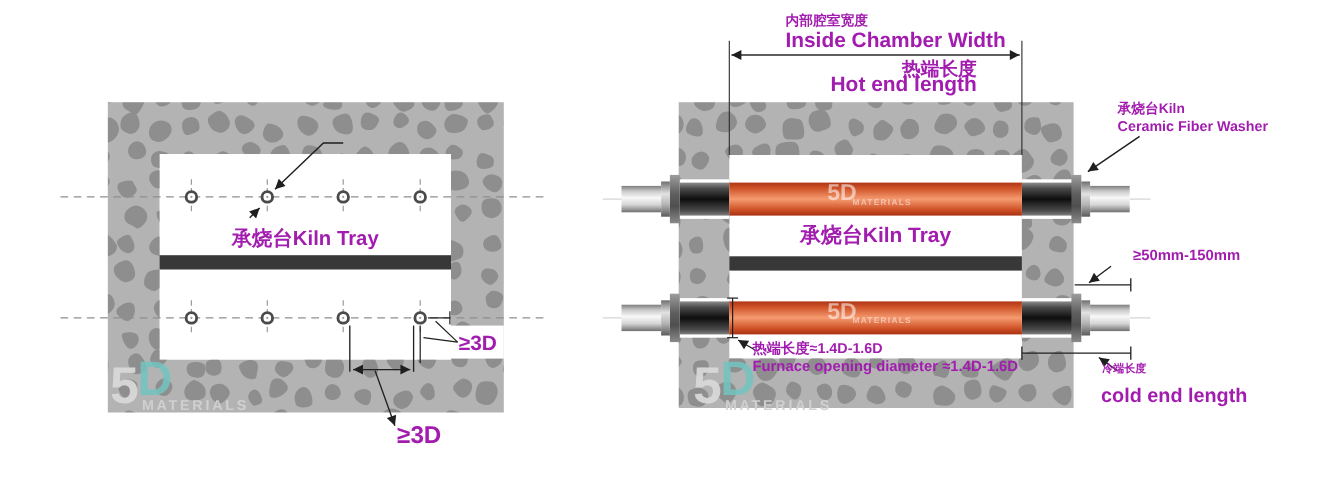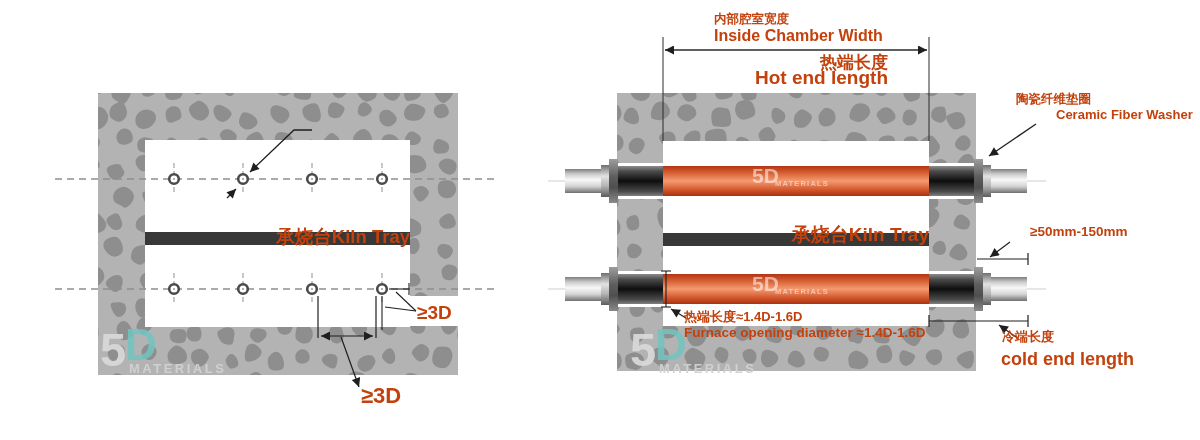--- a/index.html
+++ b/index.html
@@ -2,23 +2,23 @@
 <html><head>
 <meta charset="utf-8">
 <style>
   html,body{margin:0;padding:0;background:#fff;}
   .stage{
     position:relative;width:1200px;height:440px;background:#fff;overflow:hidden;
     font-family:"Liberation Sans","DejaVu Sans",sans-serif;
   }
   svg{position:absolute;left:0;top:0;}
   .lbl{
-    position:absolute;font-weight:700;color:#c2410c;line-height:1.15;white-space:nowrap;
+    position:absolute;font-weight:700;color:#a21caf;line-height:1.15;white-space:nowrap;
   }
-  .center{text-align:right;margin-top:20px;}
+  .center{text-align:center;}
   .right{text-align:right;}
   
   .wm{position:absolute;width:130px;height:52px;pointer-events:none;}
   .wm .w5{position:absolute;left:0;top:-8px;font-size:47px;font-weight:700;color:#dadada;opacity:.92;}
   .wm .wd{position:absolute;left:25px;top:-10px;font-size:44px;font-weight:700;color:#72c5c0;opacity:.85;}
   .wm .wsub{position:absolute;left:29px;top:31px;font-size:13px;font-weight:700;letter-spacing:2.5px;color:#d2d2d2;opacity:.95;}
   
   .rodwm{position:absolute;width:90px;height:26px;pointer-events:none;}
   .rodwm .w5d{position:absolute;left:0;top:-3px;font-size:21px;font-weight:700;color:rgba(255,255,255,.55);}
   .rodwm .wsub{position:absolute;left:23px;top:12px;font-size:7.5px;font-weight:700;letter-spacing:1.2px;color:rgba(255,255,255,.5);}
@@ -578,36 +578,36 @@
 </svg>
 
 
 <div class="lbl center" style="left:145px;top:206px;width:265px;font-size:18.5px;">承烧台Kiln Tray</div>
 
 <div class="lbl" style="left:417px;top:302px;font-size:19px;">≥3D</div>
 
 <div class="lbl" style="left:361px;top:383px;font-size:22px;">≥3D</div>
 
 <div class="lbl" style="left:714px;top:12px;font-size:12.5px;">内部腔室宽度</div>
-<div class="lbl" style="left:714px;top:27px;font-size:16px;">Inside Chamber Width</div>
+<div class="lbl" style="left:714px;top:27px;font-size:19px;">Inside Chamber Width</div>
 
 <div class="lbl right" style="left:738px;top:53px;width:150px;font-size:17px;">热端长度</div>
 <div class="lbl right" style="left:738px;top:67px;width:150px;font-size:19px;">Hot end length</div>
 
-<div class="lbl" style="left:1016px;top:92px;font-size:12.5px;">陶瓷纤维垫圈</div>
-<div class="lbl" style="left:1016px;top:108px;font-size:13px;margin-left:40px;">Ceramic Fiber Washer</div>
+<div class="lbl" style="left:1016px;top:92px;font-size:12.5px;">承烧台Kiln</div>
+<div class="lbl" style="left:1016px;top:108px;font-size:13px;">Ceramic Fiber Washer</div>
 
 <div class="lbl center" style="left:663px;top:204px;width:266px;font-size:19px;">承烧台Kiln Tray</div>
 
 <div class="lbl" style="left:1002px;top:224px;font-size:13.5px;margin-left:28px;">≥50mm-150mm</div>
 
 <div class="lbl" style="left:684px;top:310px;font-size:13px;">热端长度≈1.4D-1.6D</div>
 <div class="lbl" style="left:684px;top:325px;font-size:13.5px;text-align:center;">Furnace opening diameter ≈1.4D-1.6D</div>
 
-<div class="lbl" style="left:1002px;top:330px;font-size:13px;">冷端长度</div>
+<div class="lbl" style="left:1002px;top:330px;font-size:10px;">冷端长度</div>
 <div class="lbl" style="left:1001px;top:349px;font-size:18px;">cold end length</div>
 
 <div class="wm" style="left:100px;top:330px;">
   <span class="w5">5</span>
   <span class="wd">D</span>
   <span class="wsub">MATERIALS</span>
 </div>
 <div class="wm" style="left:630px;top:330px;">
   <span class="w5">5</span>
   <span class="wd">D</span>

